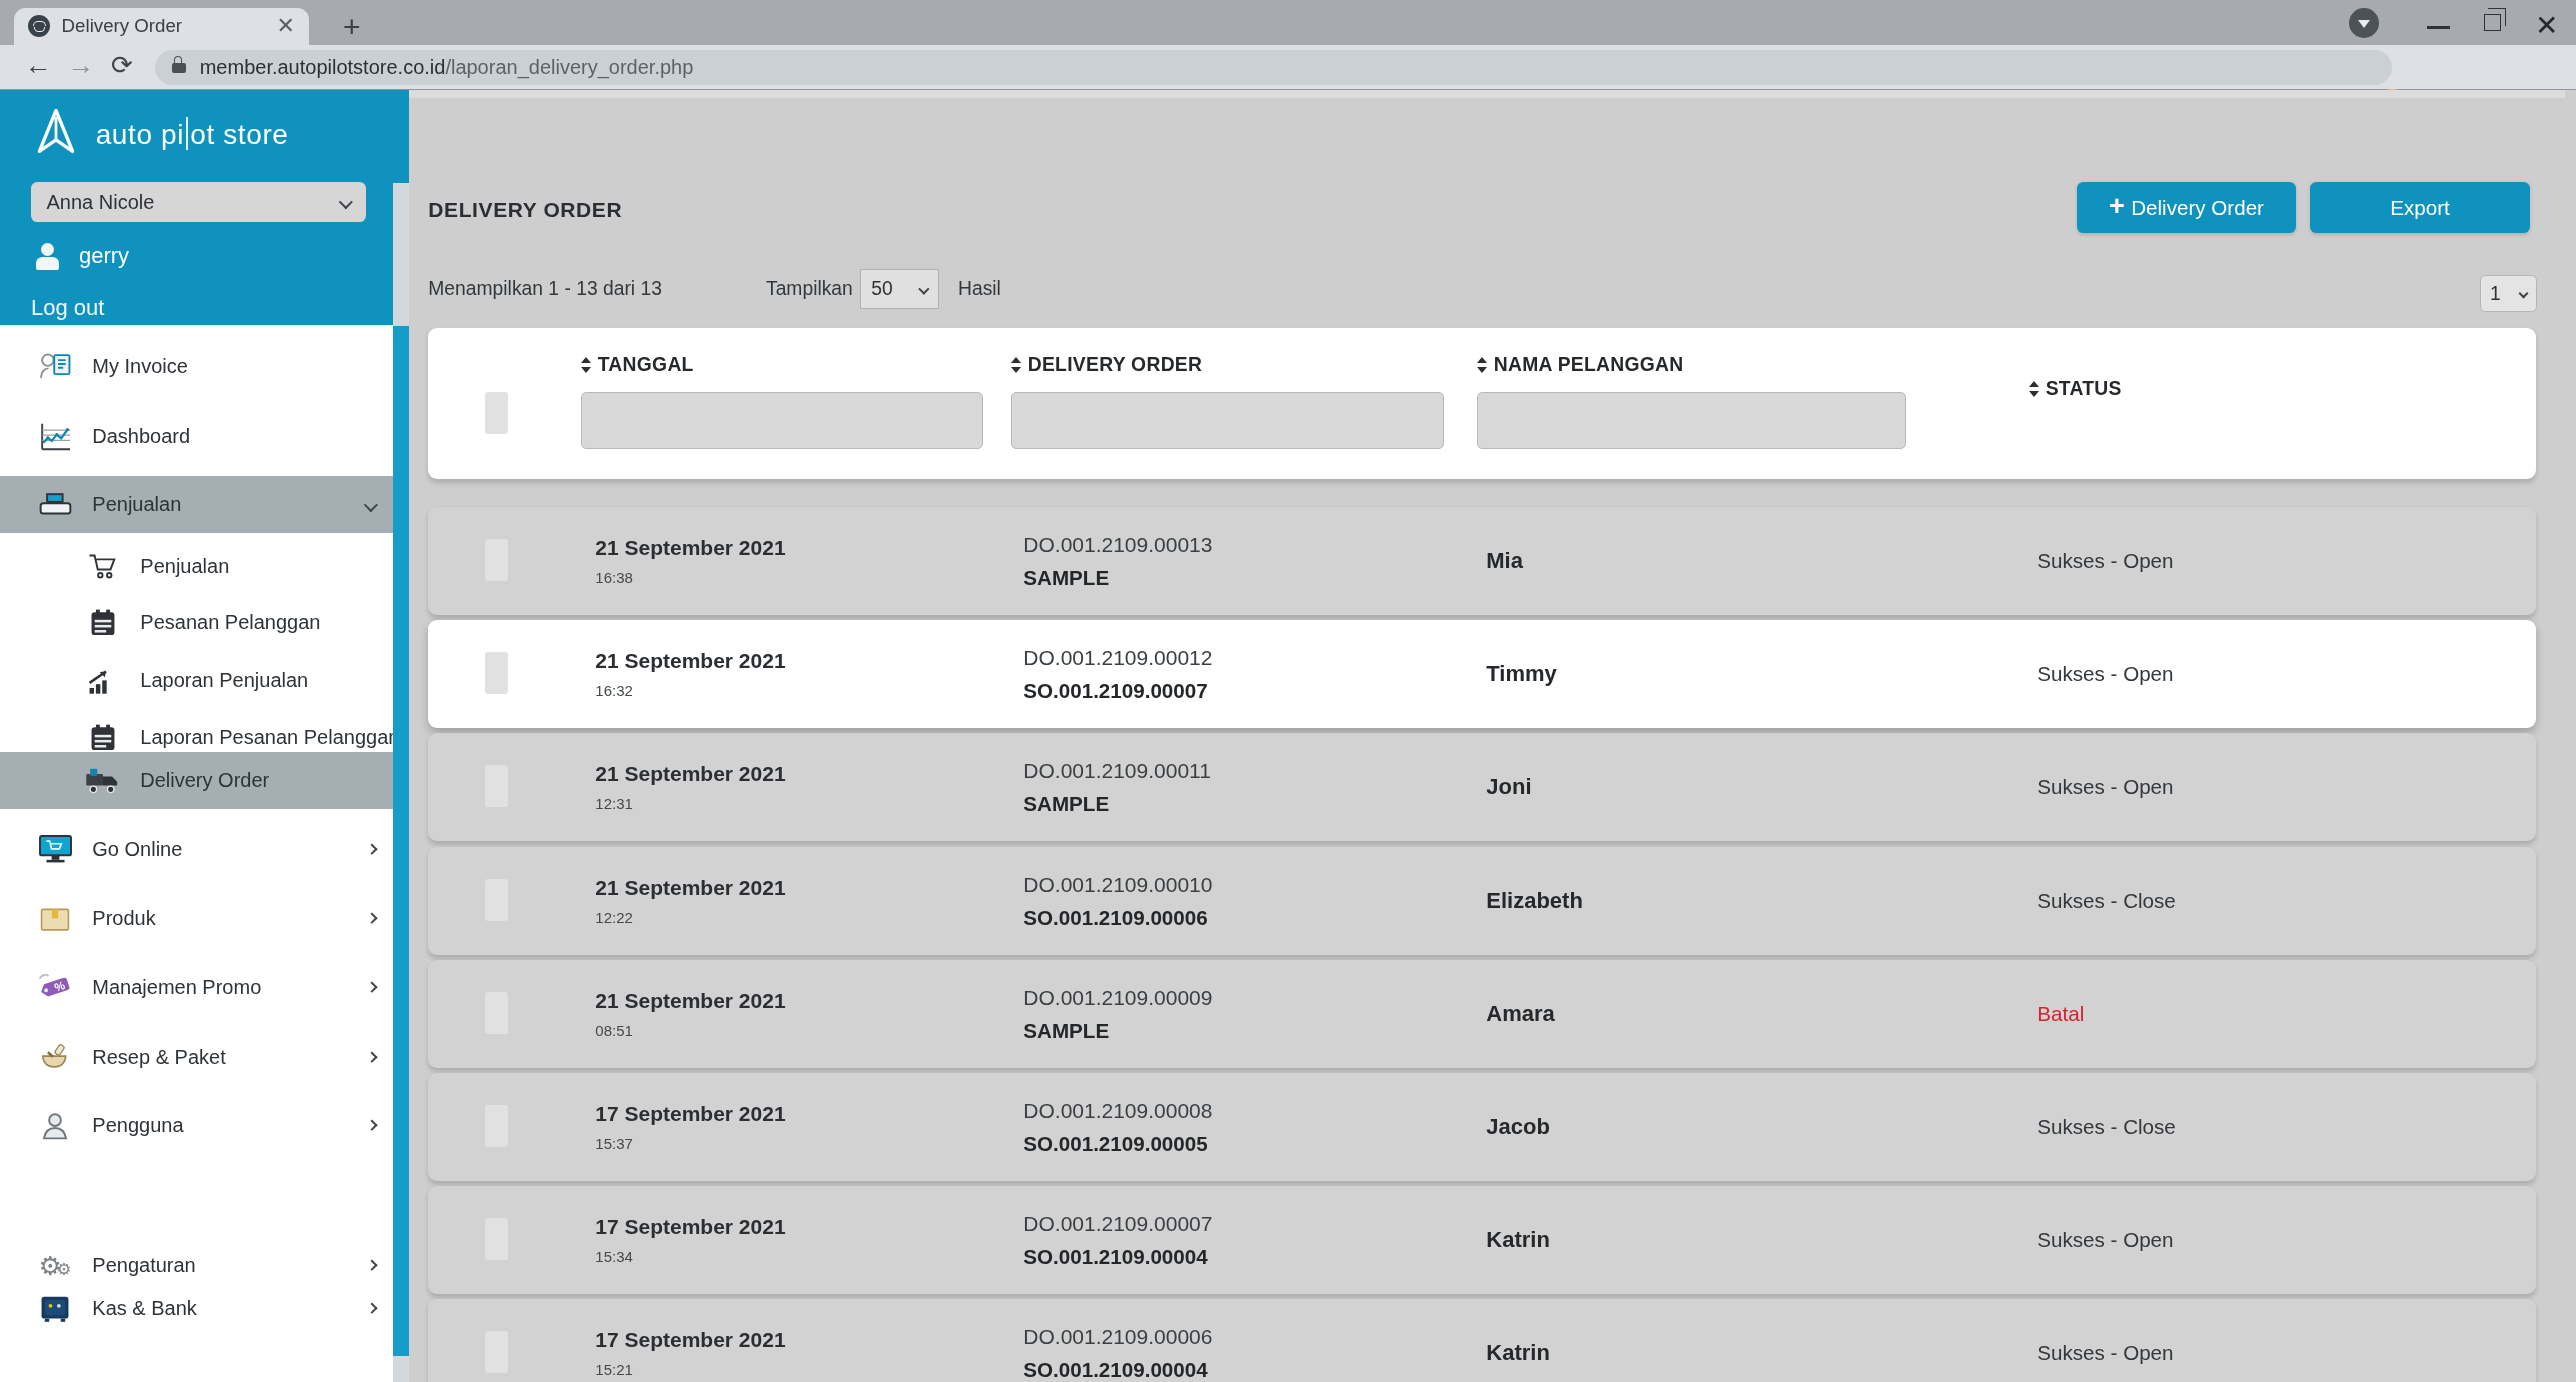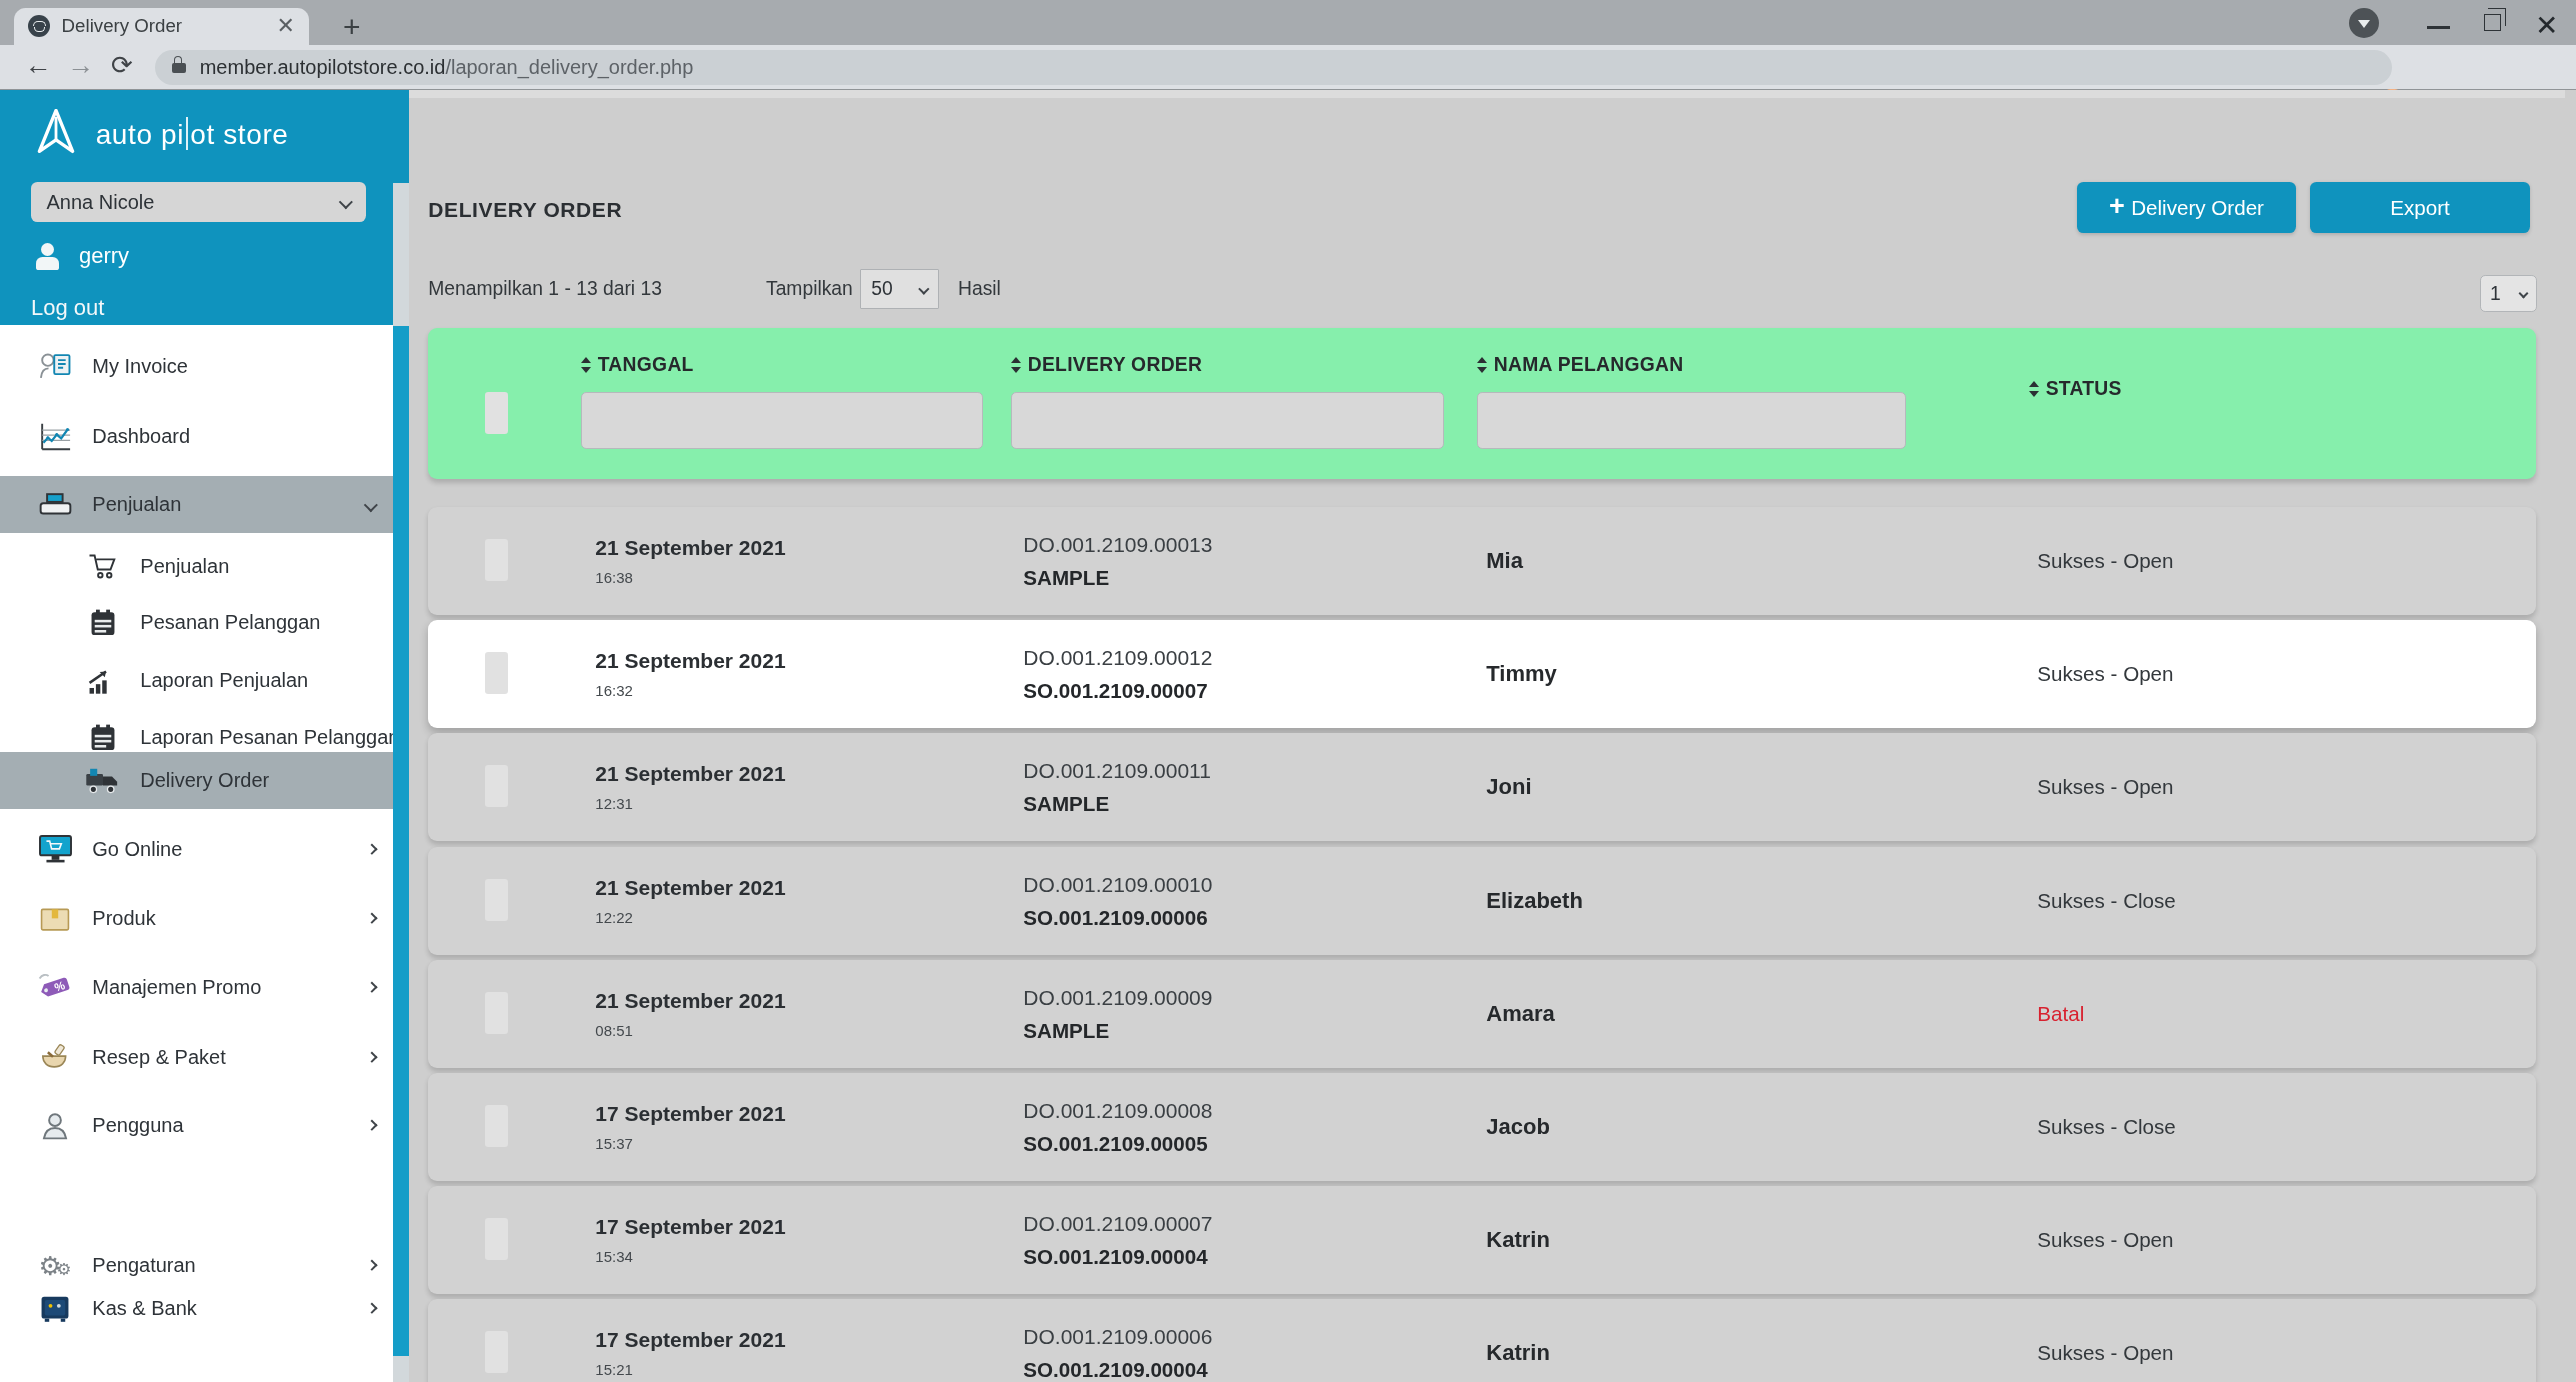--- a/index.html
+++ b/index.html
@@ -88,21 +88,21 @@
   .btn-export{left:1901px;top:92px;width:220px;}
   .showing{position:absolute;left:19.3px;top:188px;font-size:19.3px;color:#33383c;}
   .tampilkan{position:absolute;left:357px;top:188px;font-size:19.3px;color:#33383c;}
   .pagesize{position:absolute;left:451px;top:179px;width:79px;height:40px;background:#e0e0e0;border:1.3px solid #aeb1b4;border-radius:1px;display:flex;align-items:center;padding:0 10.3px;font-size:19.3px;color:#2e3338;}
   .pagesize .chev{margin-left:auto;width:7.7px;height:7.7px;}
   .hasil{position:absolute;left:549px;top:188px;font-size:19.3px;color:#33383c;}
   .pageselect{position:absolute;left:2071px;top:185px;width:57px;height:37px;background:#e4e4e4;border:1.3px solid #b2b5b8;border-radius:5.2px;display:flex;align-items:center;padding:0 9px;font-size:19.3px;color:#2e3338;}
   .pageselect .chev{margin-left:auto;width:7px;height:7px;}
 
   
-  .thead{position:absolute;left:19.3px;top:238px;width:2108px;height:151px;background:#86efac;border-radius:9px;box-shadow:0 3.2px 5.8px rgba(0,0,0,.16);}
+  .thead{position:absolute;left:19.3px;top:238px;width:2108px;height:151px;background:#ffffff;border-radius:9px;box-shadow:0 3.2px 5.8px rgba(0,0,0,.16);}
   .col-head{position:absolute;top:26px;display:flex;align-items:center;font-size:19.3px;font-weight:700;color:#26292c;letter-spacing:0.3px;}
   .sort{display:inline-flex;flex-direction:column;gap:3.2px;margin-right:6.4px;}
   .sort i{display:block;width:0;height:0;border-left:5.2px solid transparent;border-right:5.2px solid transparent;}
   .sort .up{border-bottom:6.4px solid #2b2f33;}
   .sort .dn{border-top:6.4px solid #2b2f33;}
   .check{background:#e1e1e1;border-radius:3.2px;width:23px;height:42px;}
   .thead .check{position:absolute;left:57px;top:64px;}
   .filter{position:absolute;top:64px;height:57px;background:#d8d8d8;border:1.3px solid #b6b9bc;border-radius:5.2px;}
   .f1{left:153px;width:402px;}
   .f2{left:583px;width:433px;}

